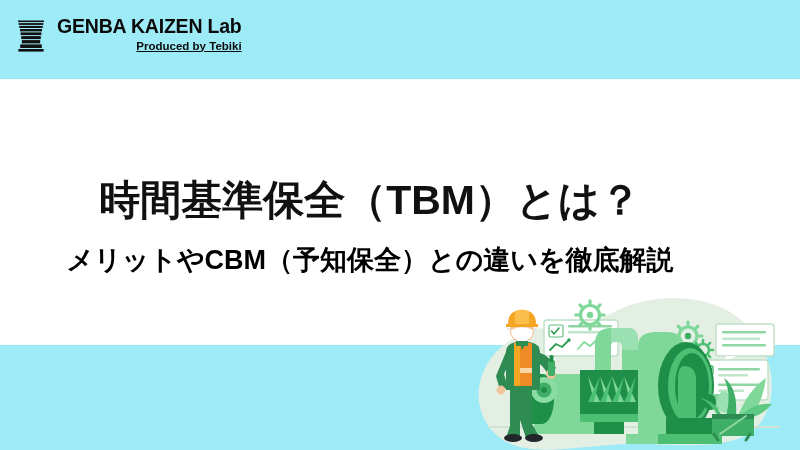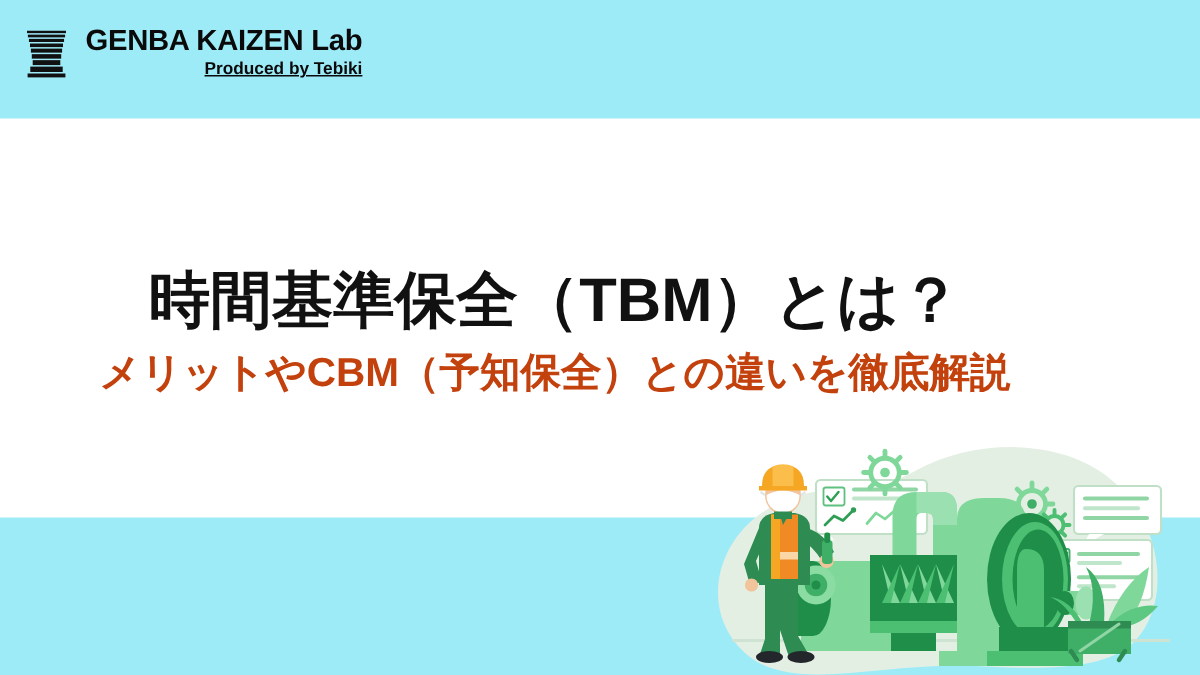--- a/index.html
+++ b/index.html
@@ -34,21 +34,21 @@
     left: 0; top: 79px;
     width: 800px; height: 266px;
     background: #ffffff;
   }
 
   
   .logo {
     position: absolute;
     left: 14px; top: 17px;
     display: flex;
-    align-items: center;
+    align-items: flex-start;
     gap: 9px;
   }
   .logo-mark {
     width: 34px; height: 34px;
     display: block;
     flex: 0 0 auto;
     margin-top: 2px;
   }
   .logo-text-wrap {
     display: flex;
@@ -81,24 +81,24 @@
   }
   .headline-main {
     font-size: 41px;
     font-weight: bold;
     color: #111111;
     letter-spacing: 0px;
     line-height: 1.18;
     white-space: nowrap;
   }
   .headline-sub {
-    margin-top: 8px;
+    margin-top: 20px;
     font-size: 27px;
     font-weight: bold;
-    color: #c2410c;
+    color: #000000;
     letter-spacing: 0px;
     line-height: 1.2;
     white-space: nowrap;
   }
 
   
   .illustration {
     position: absolute;
     left: 470px;
     top: 298px;

